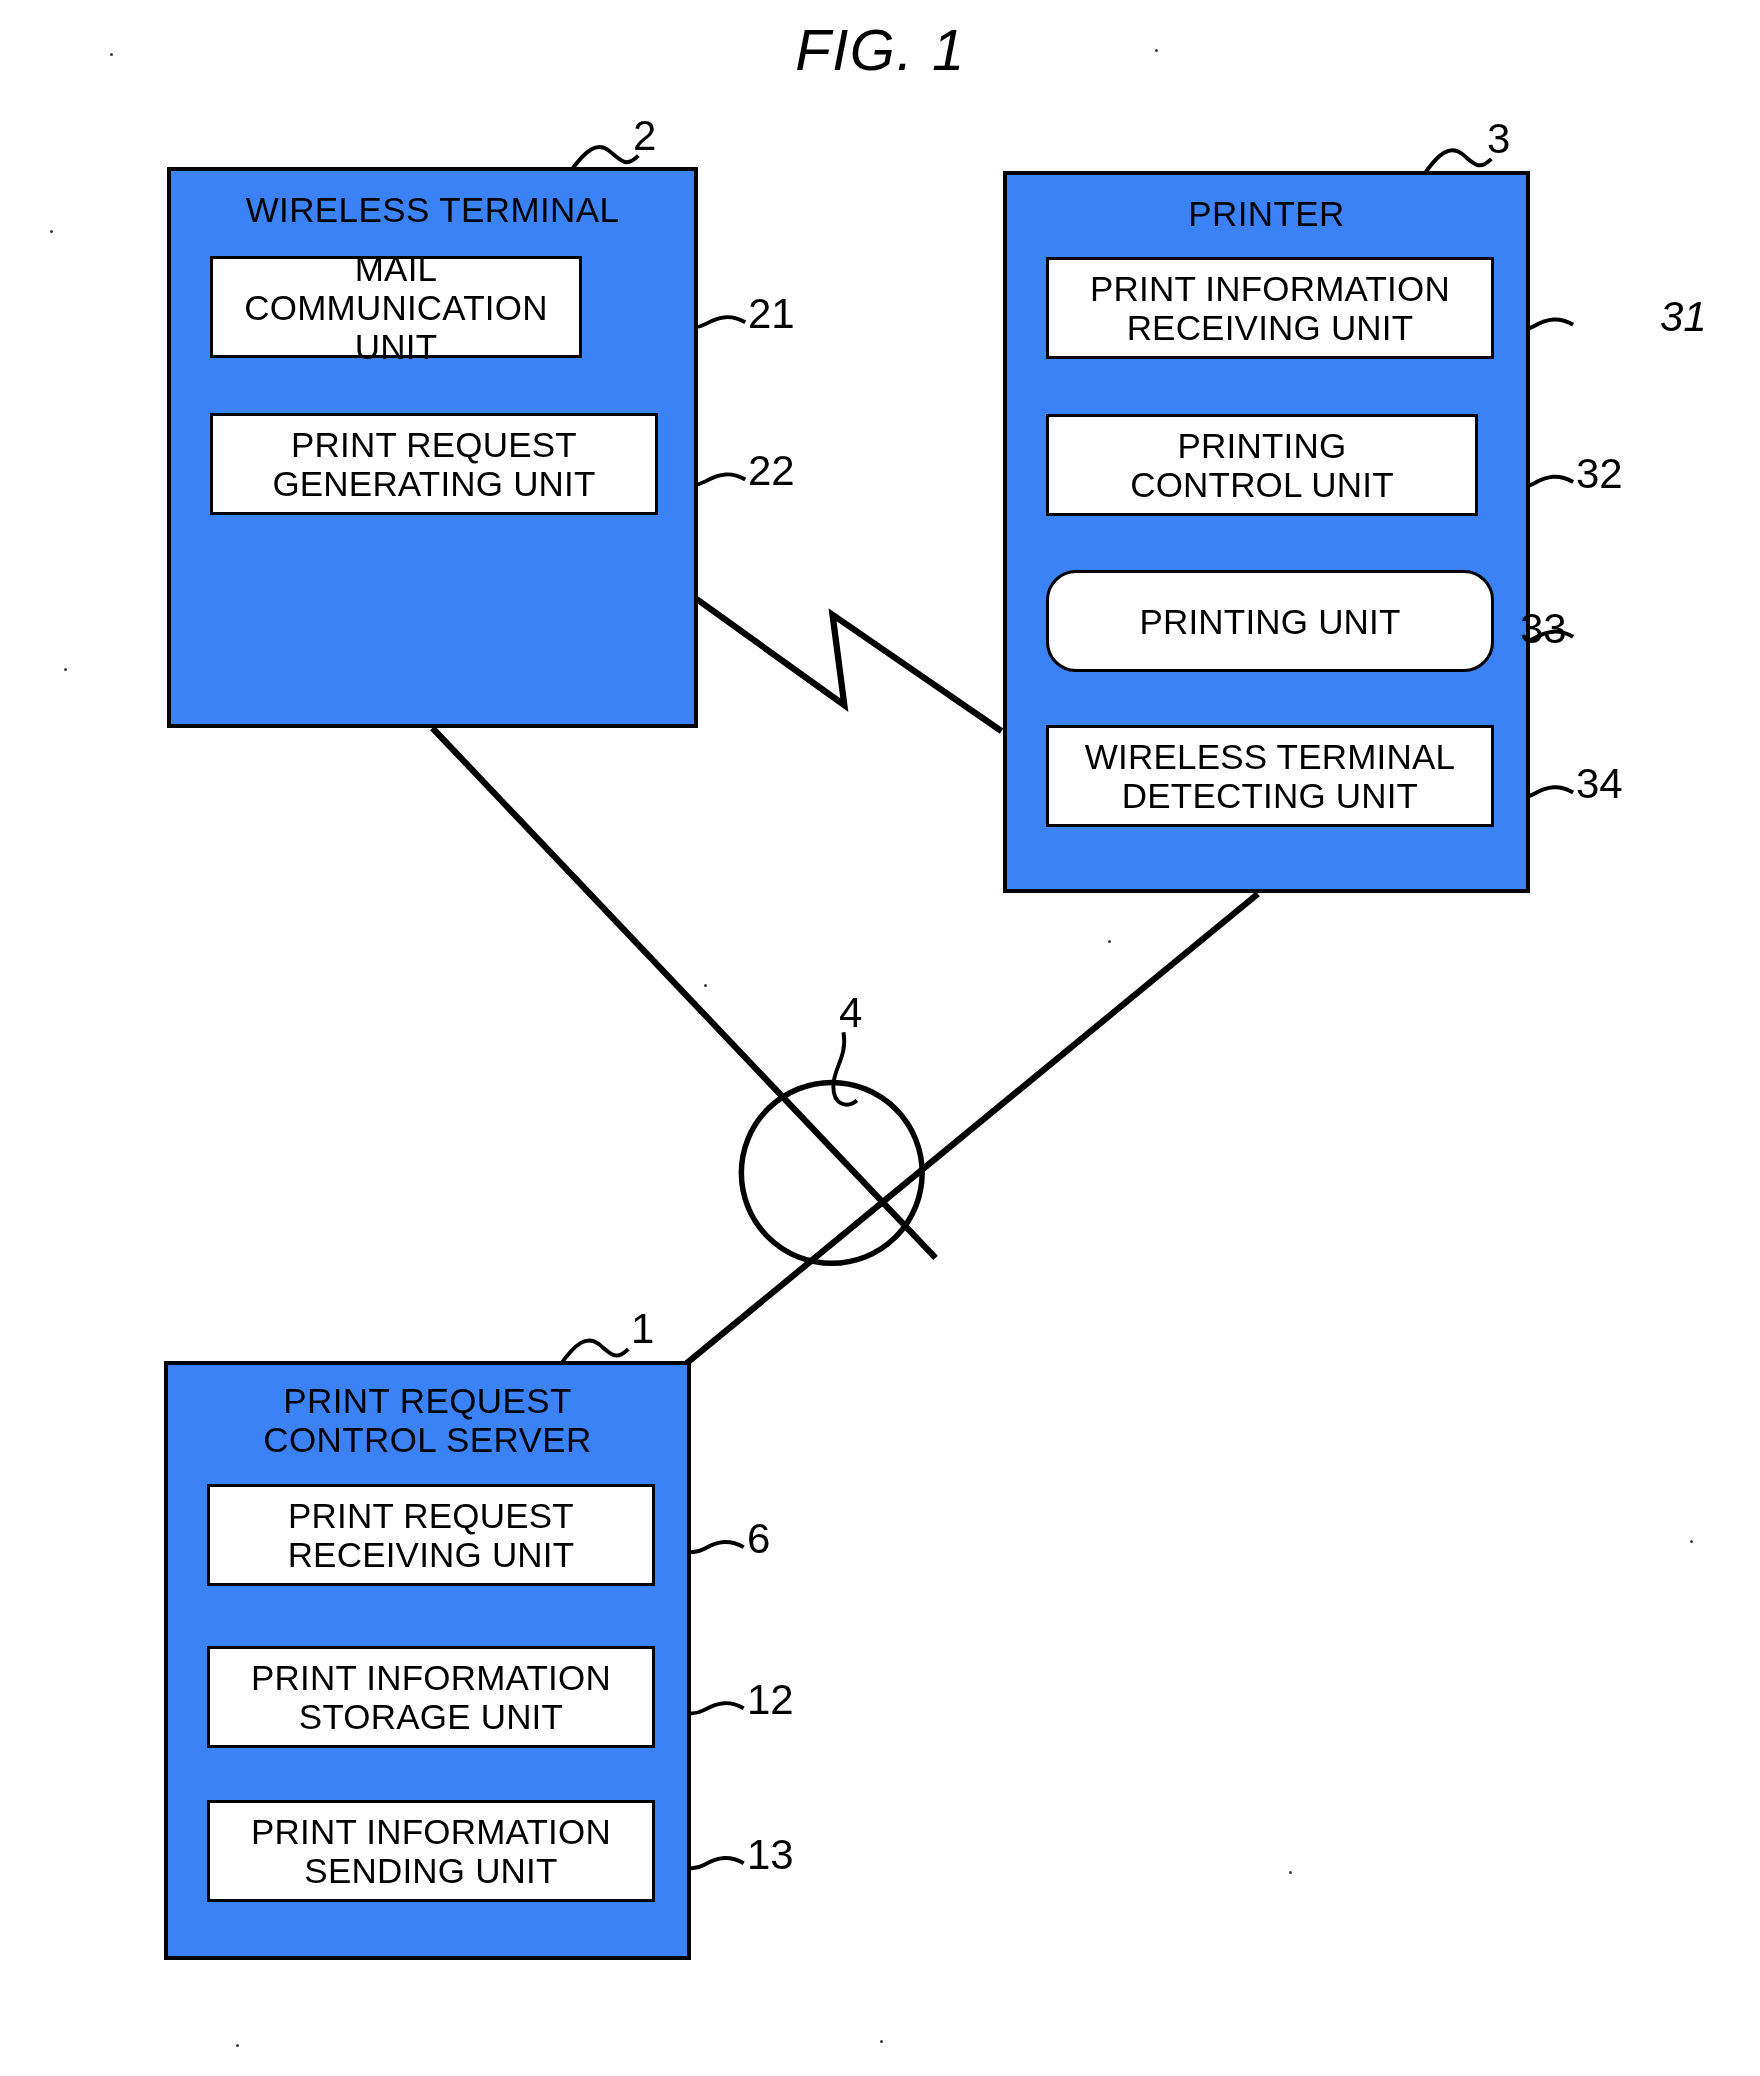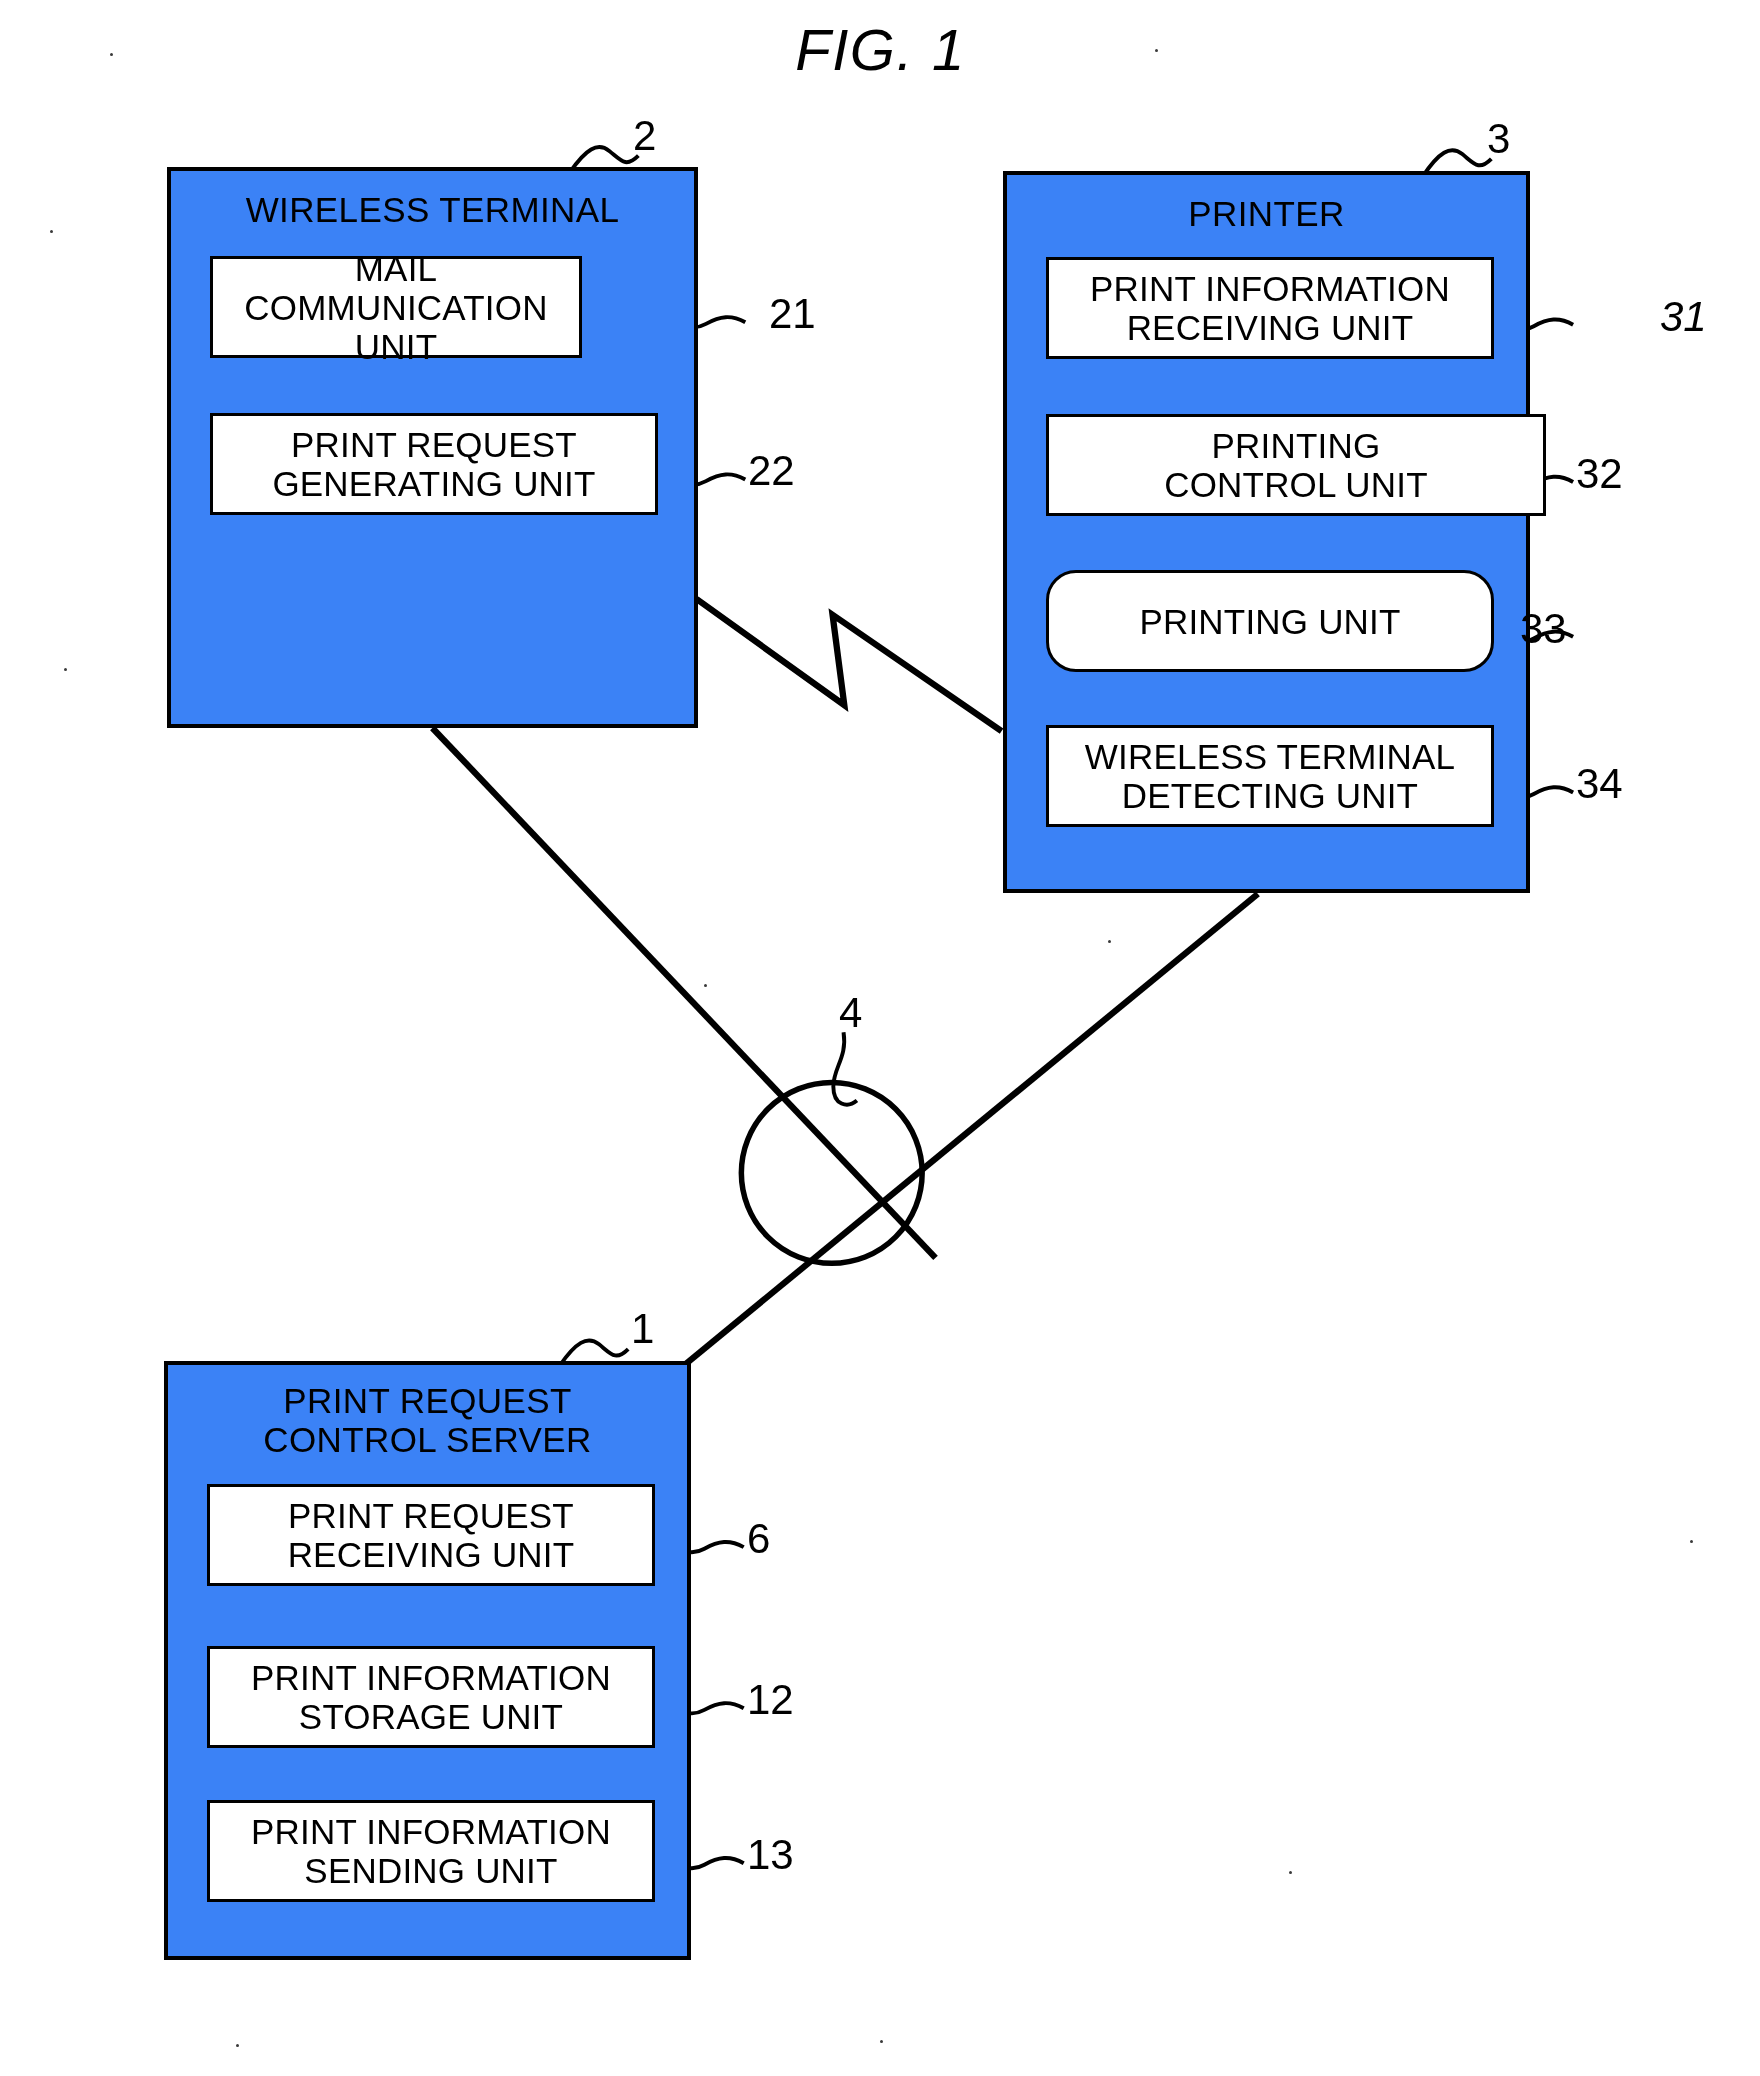--- a/index.html
+++ b/index.html
@@ -127,30 +127,30 @@
     <div class="unit-box" style="left:39px; top:85px; width:372px; height:102px;">
       <div class="unit-label">MAIL
 COMMUNICATION UNIT</div>
     </div>
     <div class="unit-box" style="left:39px; top:242px; width:448px; height:102px;">
       <div class="unit-label">PRINT REQUEST
 GENERATING UNIT</div>
     </div>
   </div>
   <div class="ref-num" style="left:633px; top:115px;">2</div>
-  <div class="ref-num" style="left:748px; top:293px;margin-left:21px;">21</div>
+  <div class="ref-num" style="left:748px; top:293px;">21</div>
   <div class="ref-num" style="left:748px; top:450px;">22</div>
 
   <div class="node-box" style="left:1003px; top:171px; width:527px; height:722px;">
     <div class="node-title" style="top:19px;">PRINTER</div>
     <div class="unit-box" style="left:39px; top:82px; width:448px; height:102px;">
       <div class="unit-label">PRINT INFORMATION
 RECEIVING UNIT</div>
     </div>
-    <div class="unit-box" style="left:39px; top:239px; width:500px; height:102px;">
+    <div class="unit-box" style="left:39px; top:239px; width:432px; height:102px;">
       <div class="unit-label">PRINTING
 CONTROL UNIT</div>
     </div>
     <div class="unit-box" style="left:39px; top:395px; width:448px; height:102px;border-radius:30px;">
       <div class="unit-label">PRINTING UNIT</div>
     </div>
     <div class="unit-box" style="left:39px; top:550px; width:448px; height:102px;">
       <div class="unit-label">WIRELESS TERMINAL
 DETECTING UNIT</div>
     </div>

